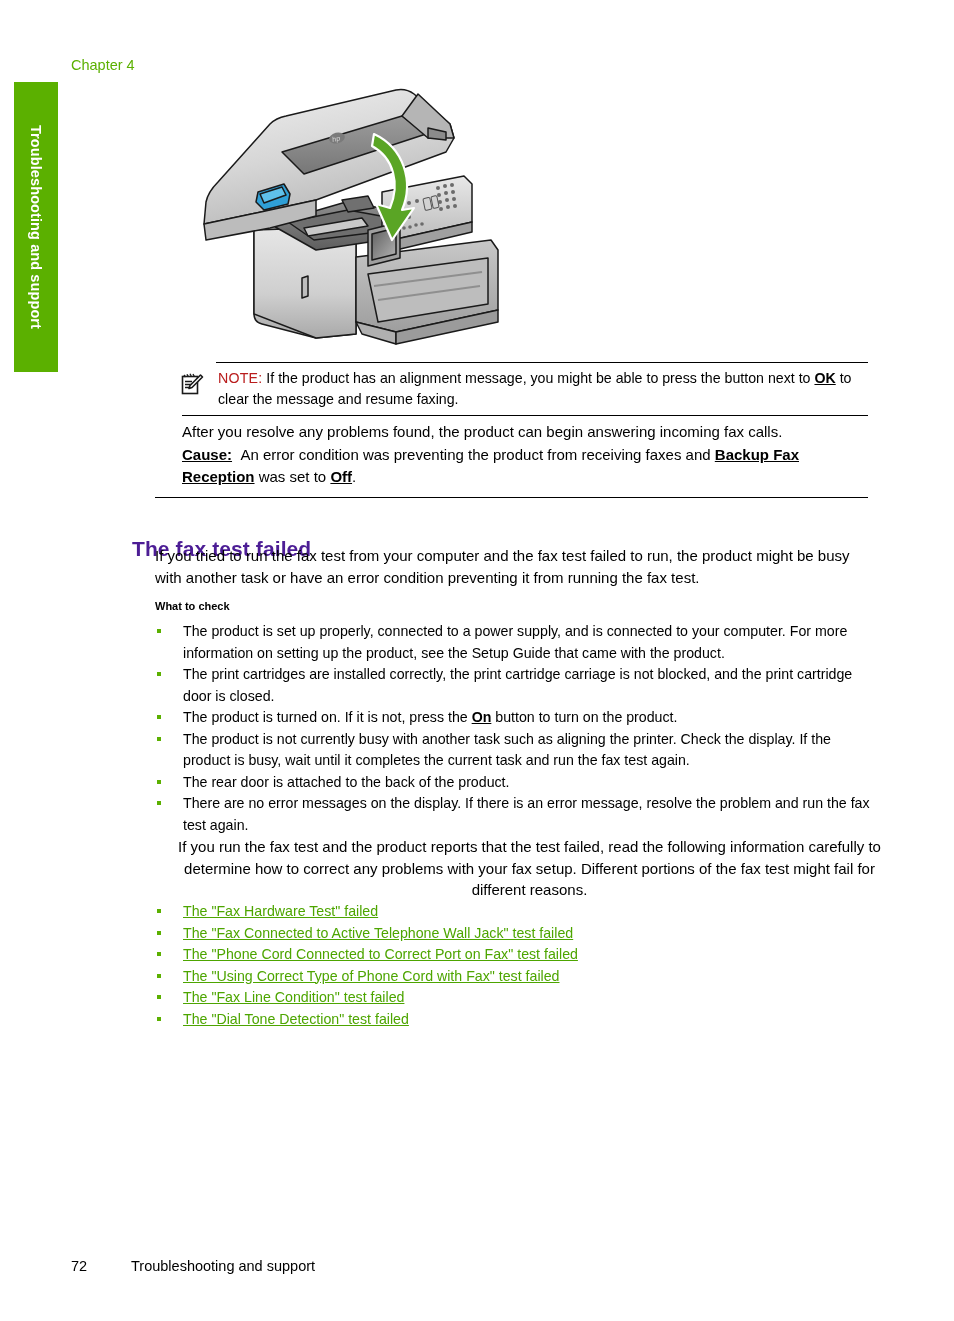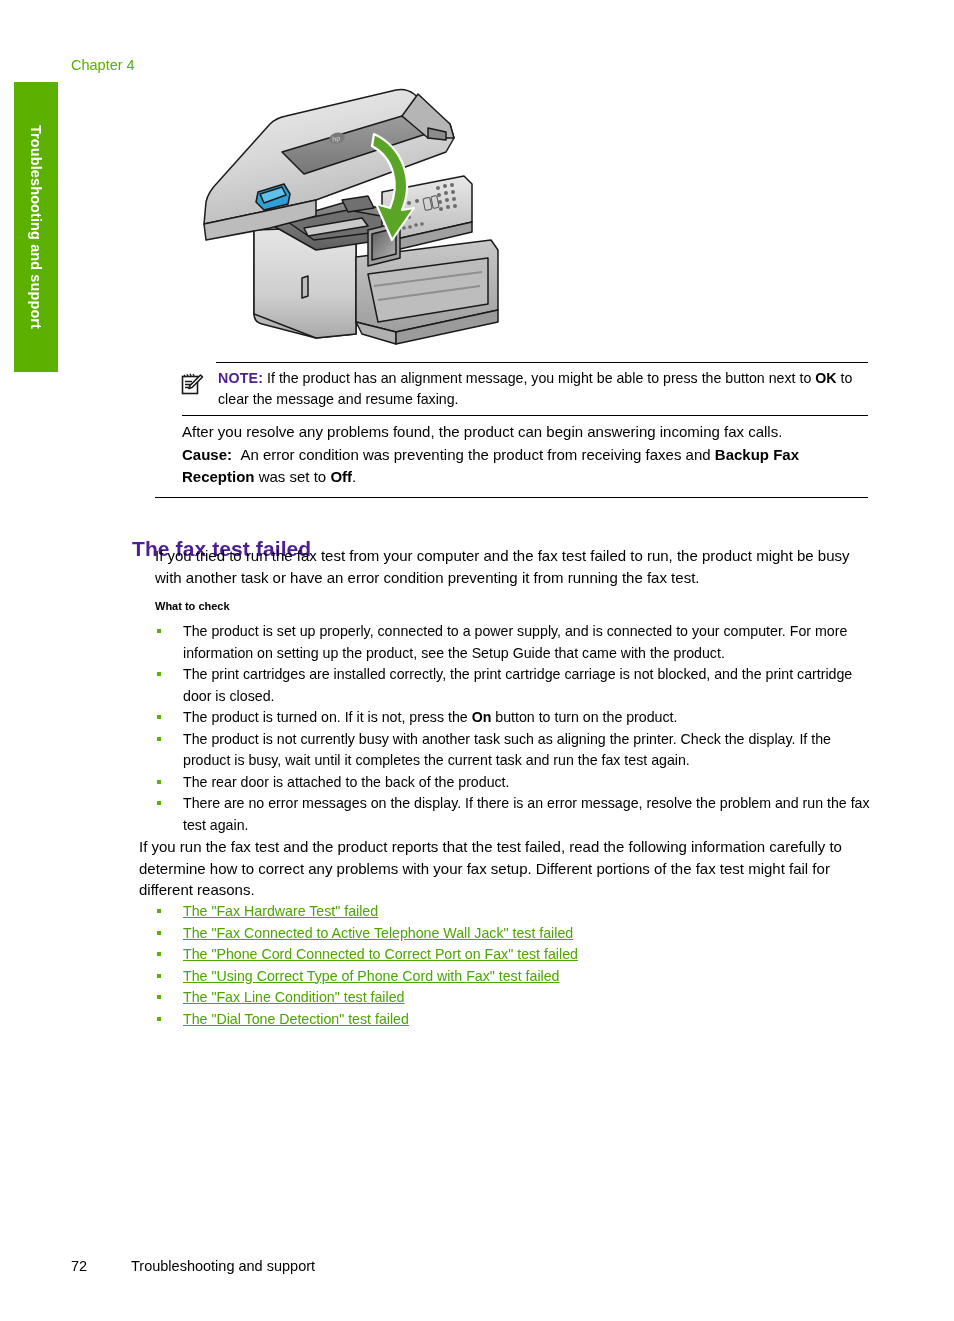--- a/index.html
+++ b/index.html
@@ -84,22 +84,22 @@
     top: 4px;
     width: 24px;
     height: 24px;
   }
   .note-text {
     margin-left: 38px;
     font-size: 14.2px;
     line-height: 21px;
   }
   .note-word {
-    color: #4c1d95;
-    font-weight: bold;
+    color: #b91c1c;
+    font-weight: normal;
     letter-spacing: 0.2px;
   }
 
   .para {
     position: absolute;
     font-size: 15px;
     line-height: 21.5px;
   }
   .p-after    { left: 182px; top: 421px; width: 690px; }
   .p-cause    { left: 182px; top: 444px; width: 690px; }
@@ -142,40 +142,40 @@
     content: "";
     position: absolute;
     left: 2px;
     top: 8px;
     width: 4px;
     height: 4px;
     background: #5bb000;
   }
   .list-check { left: 155px; top: 621px; width: 717px; }
 
-  .p-runfax { left: 139px; top: 836px; width: 717px; }
+  .p-runfax { left: 171px; top: 836px; width: 717px; text-align: center; }
 
   .list-links { left: 155px; top: 901px; width: 600px; line-height: 22.5px; }
   .list-links a {
     color: #4da500;
     text-decoration: underline;
     font-size: 14.2px;
   }
 
   
   .footer {
     position: absolute;
     left: 71px;
     top: 1258px;
     font-size: 14.5px;
     color: #000000;
   }
   .footer .pg { display: inline-block; width: 60px; }
 
-  b, strong { font-weight: bold; }
+  b, strong { font-weight: bold; text-decoration: underline; }
 </style>
 </head>
 <body>
 
 <div class="side-tab">
   <div class="side-tab-label">Troubleshooting and support</div>
 </div>
 
 <div class="chapter-label">Chapter 4</div>
 

